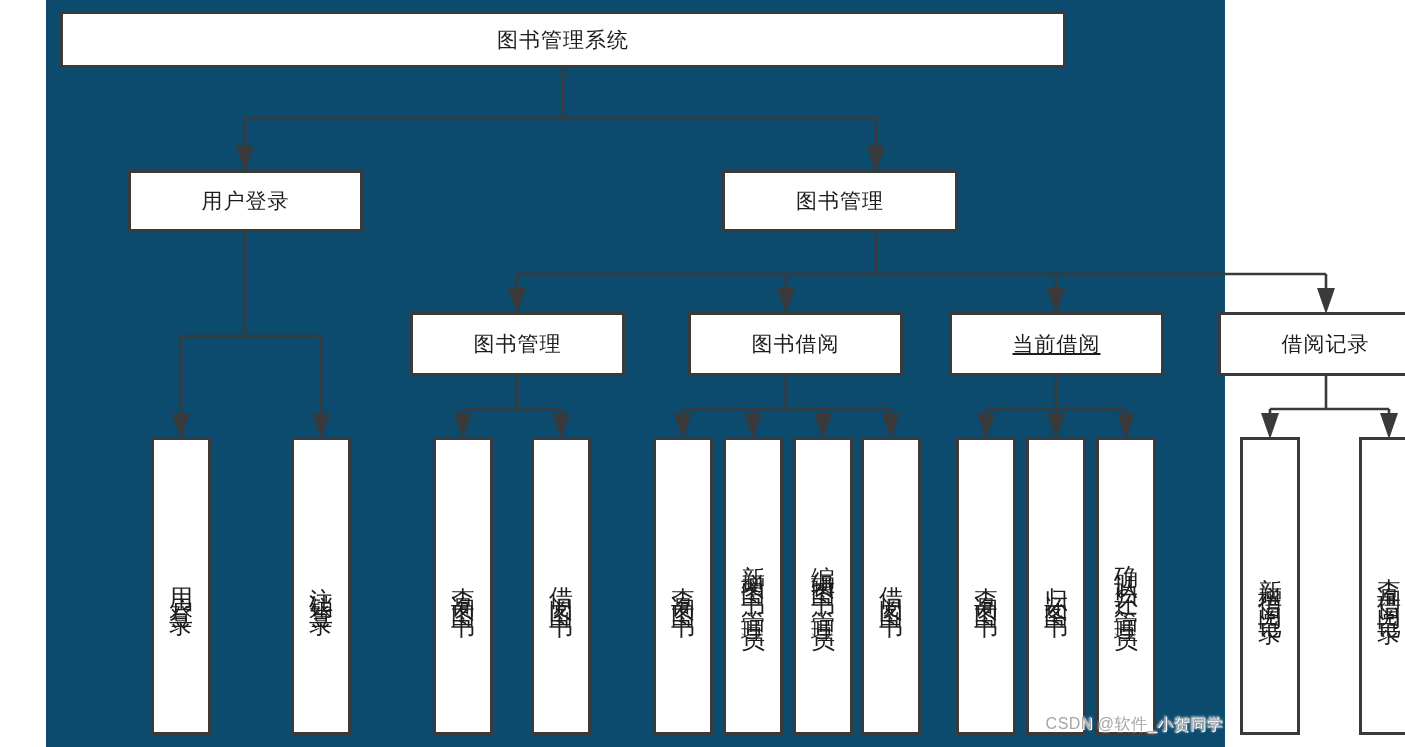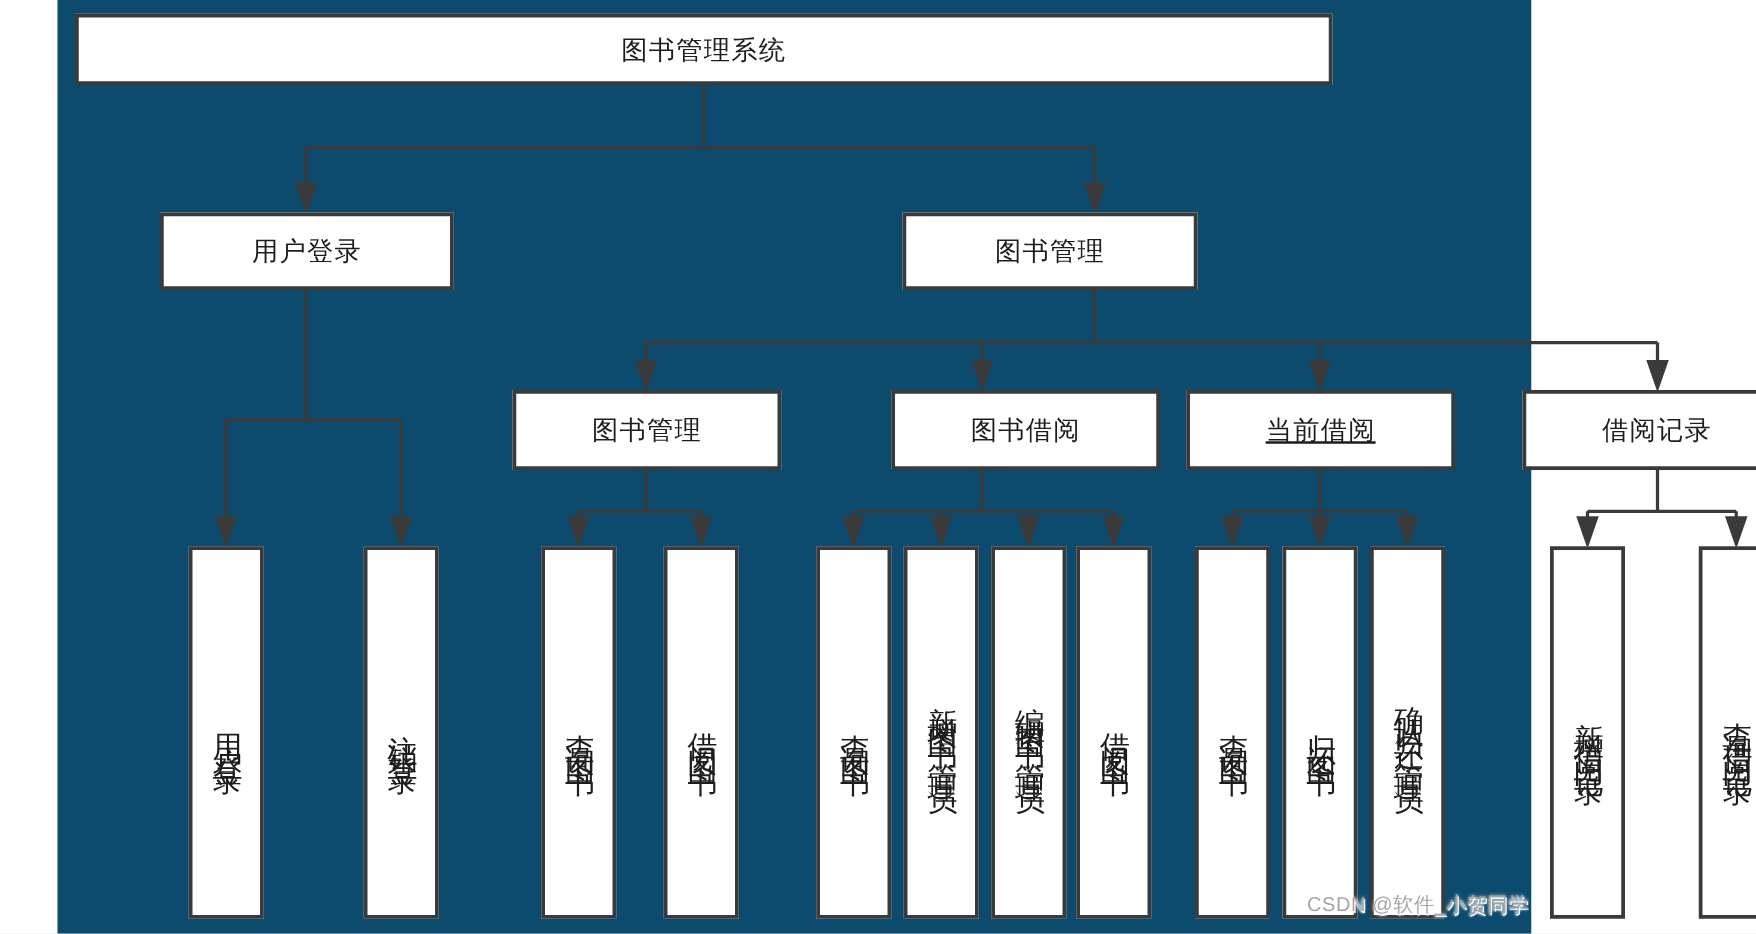--- a/index.html
+++ b/index.html
@@ -75,21 +75,21 @@
   <div class="box hbox lvl1" style="left:82px;width:235px;">
     <span>用户登录</span>
   </div>
   <div class="box hbox lvl1" style="left:676px;width:236px;">
     <span>图书管理</span>
   </div>
 
   <div class="box hbox lvl2" style="left:364px;">
     <span>图书管理</span>
   </div>
-  <div class="box hbox lvl2" style="left:667px;">
+  <div class="box hbox lvl2" style="left:642px;">
     <span>图书借阅</span>
   </div>
   <div class="box hbox lvl2" style="left:903px;text-decoration:underline;">
     <span>当前借阅</span>
   </div>
   <div class="box hbox lvl2" style="left:1172px;">
     <span>借阅记录</span>
   </div>
 
   <div class="box leaf" style="left:105px;">

